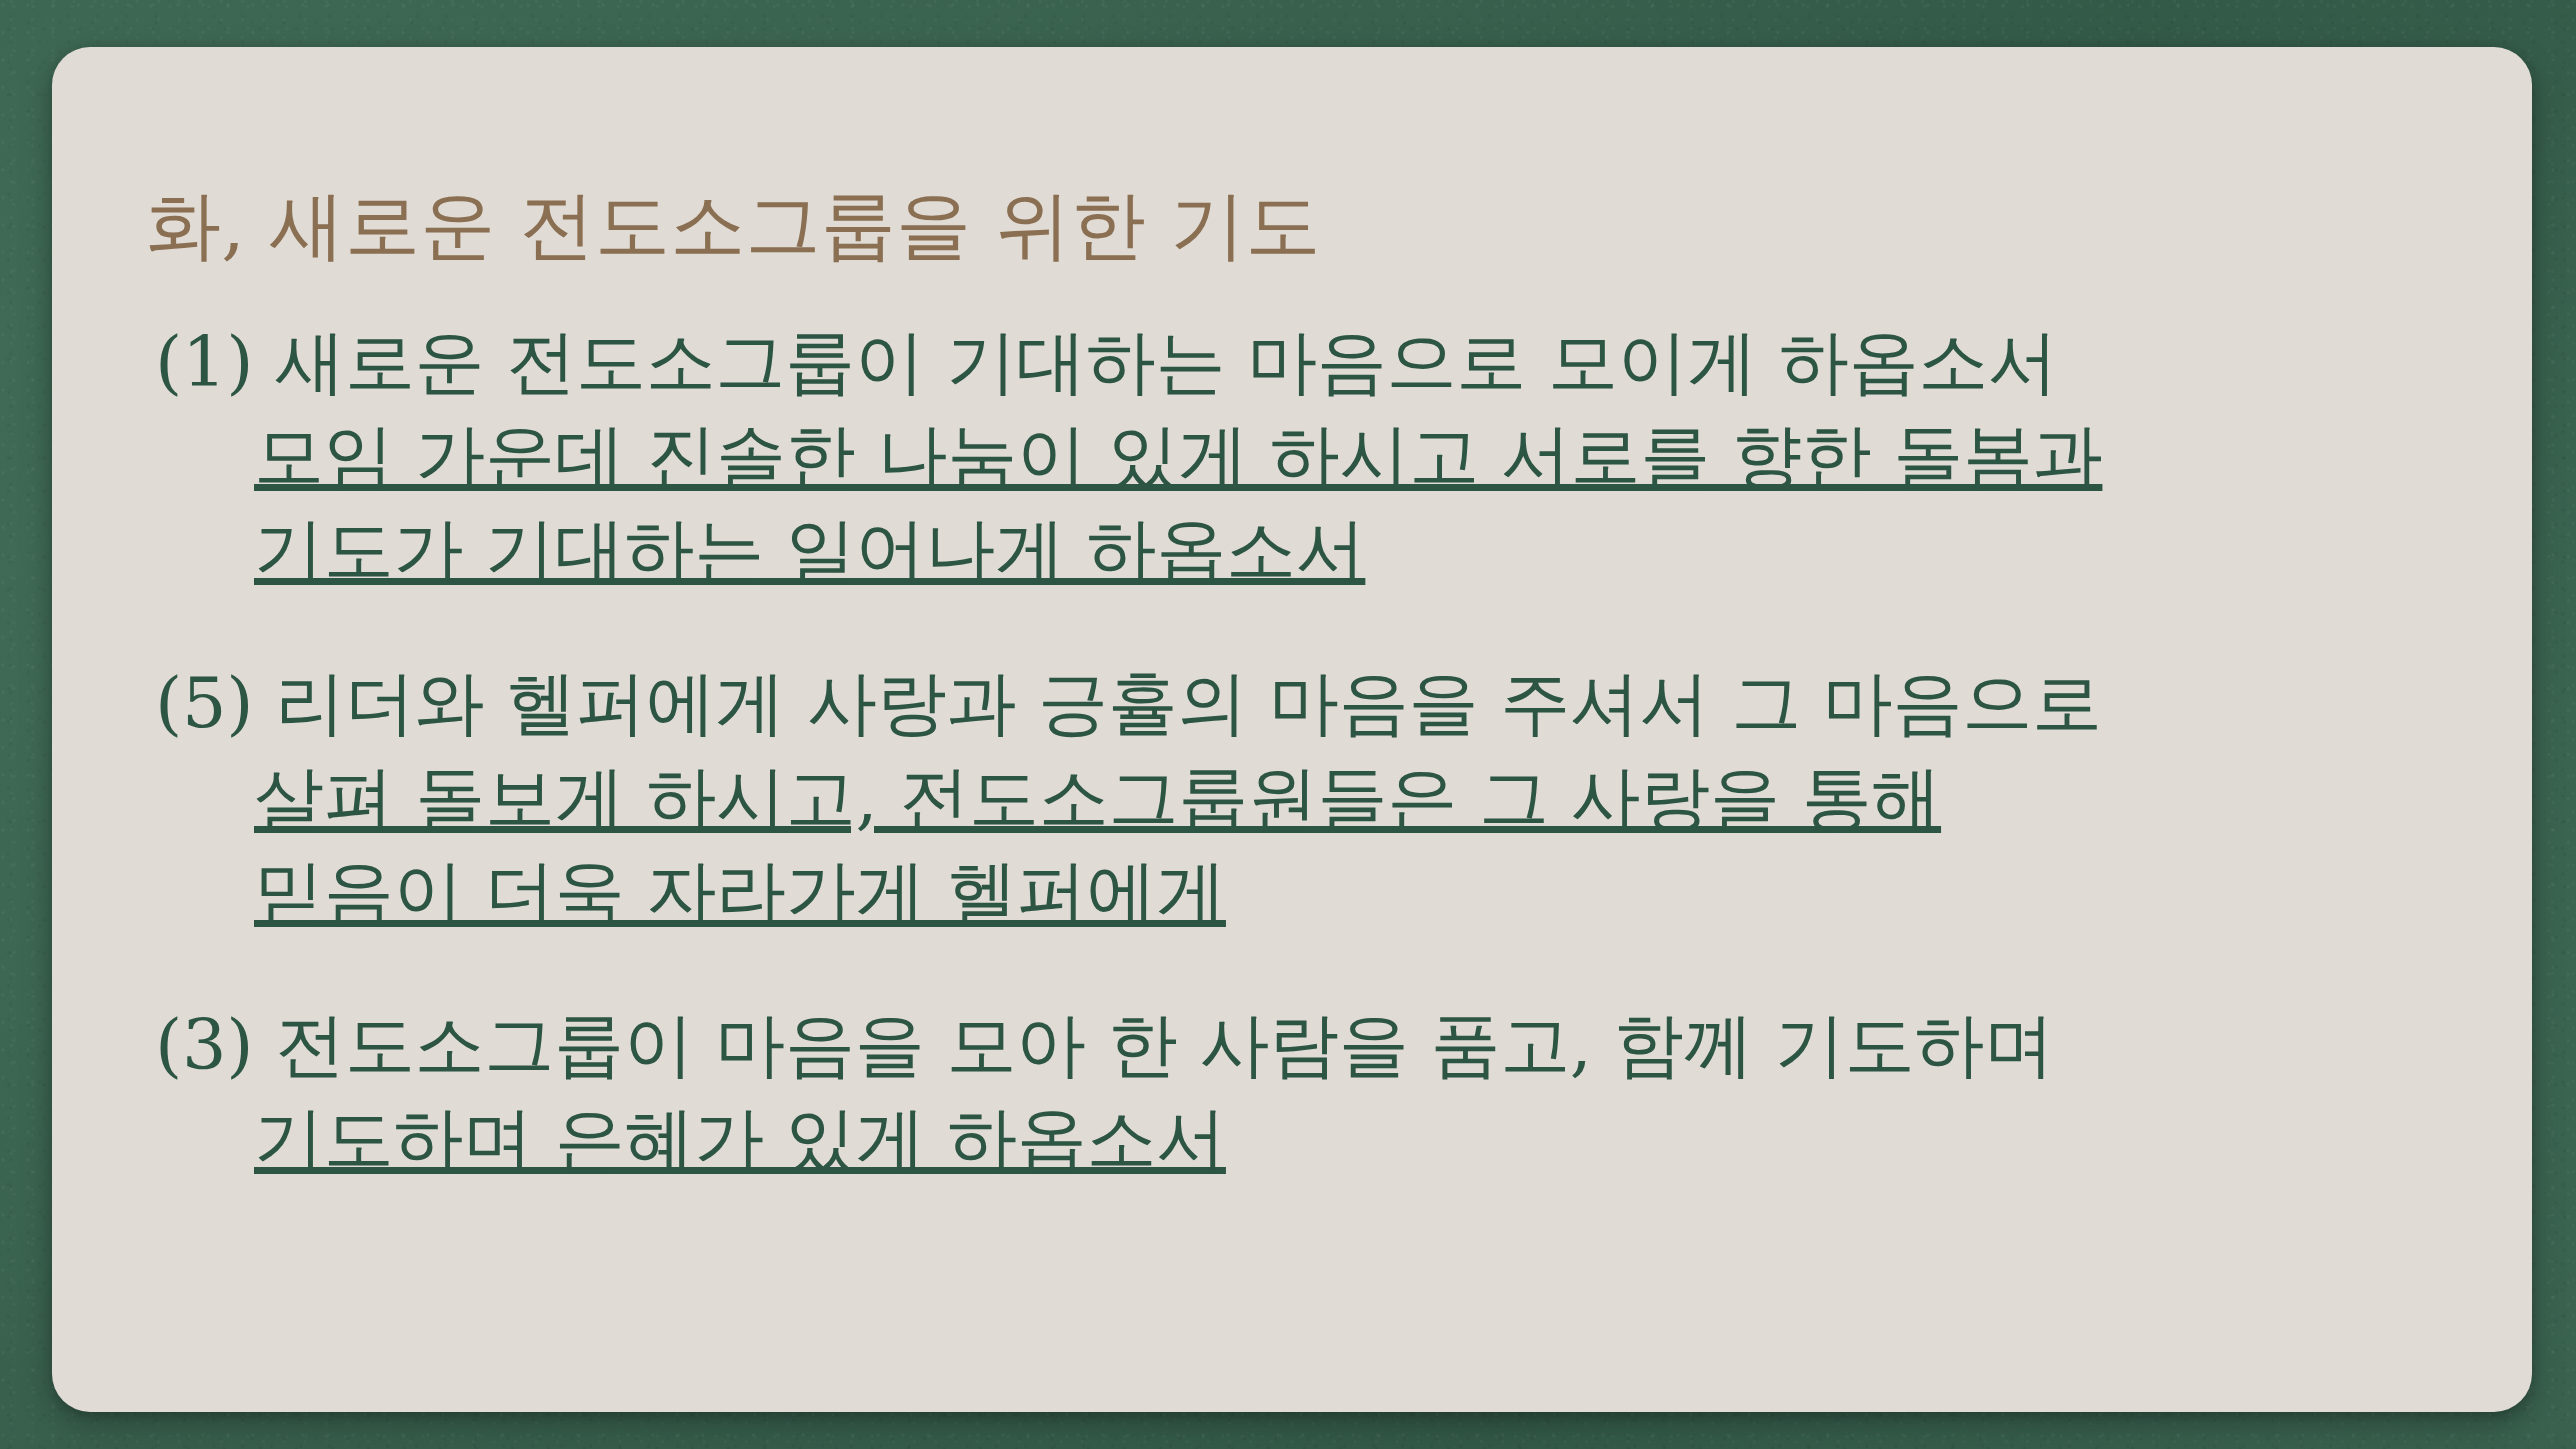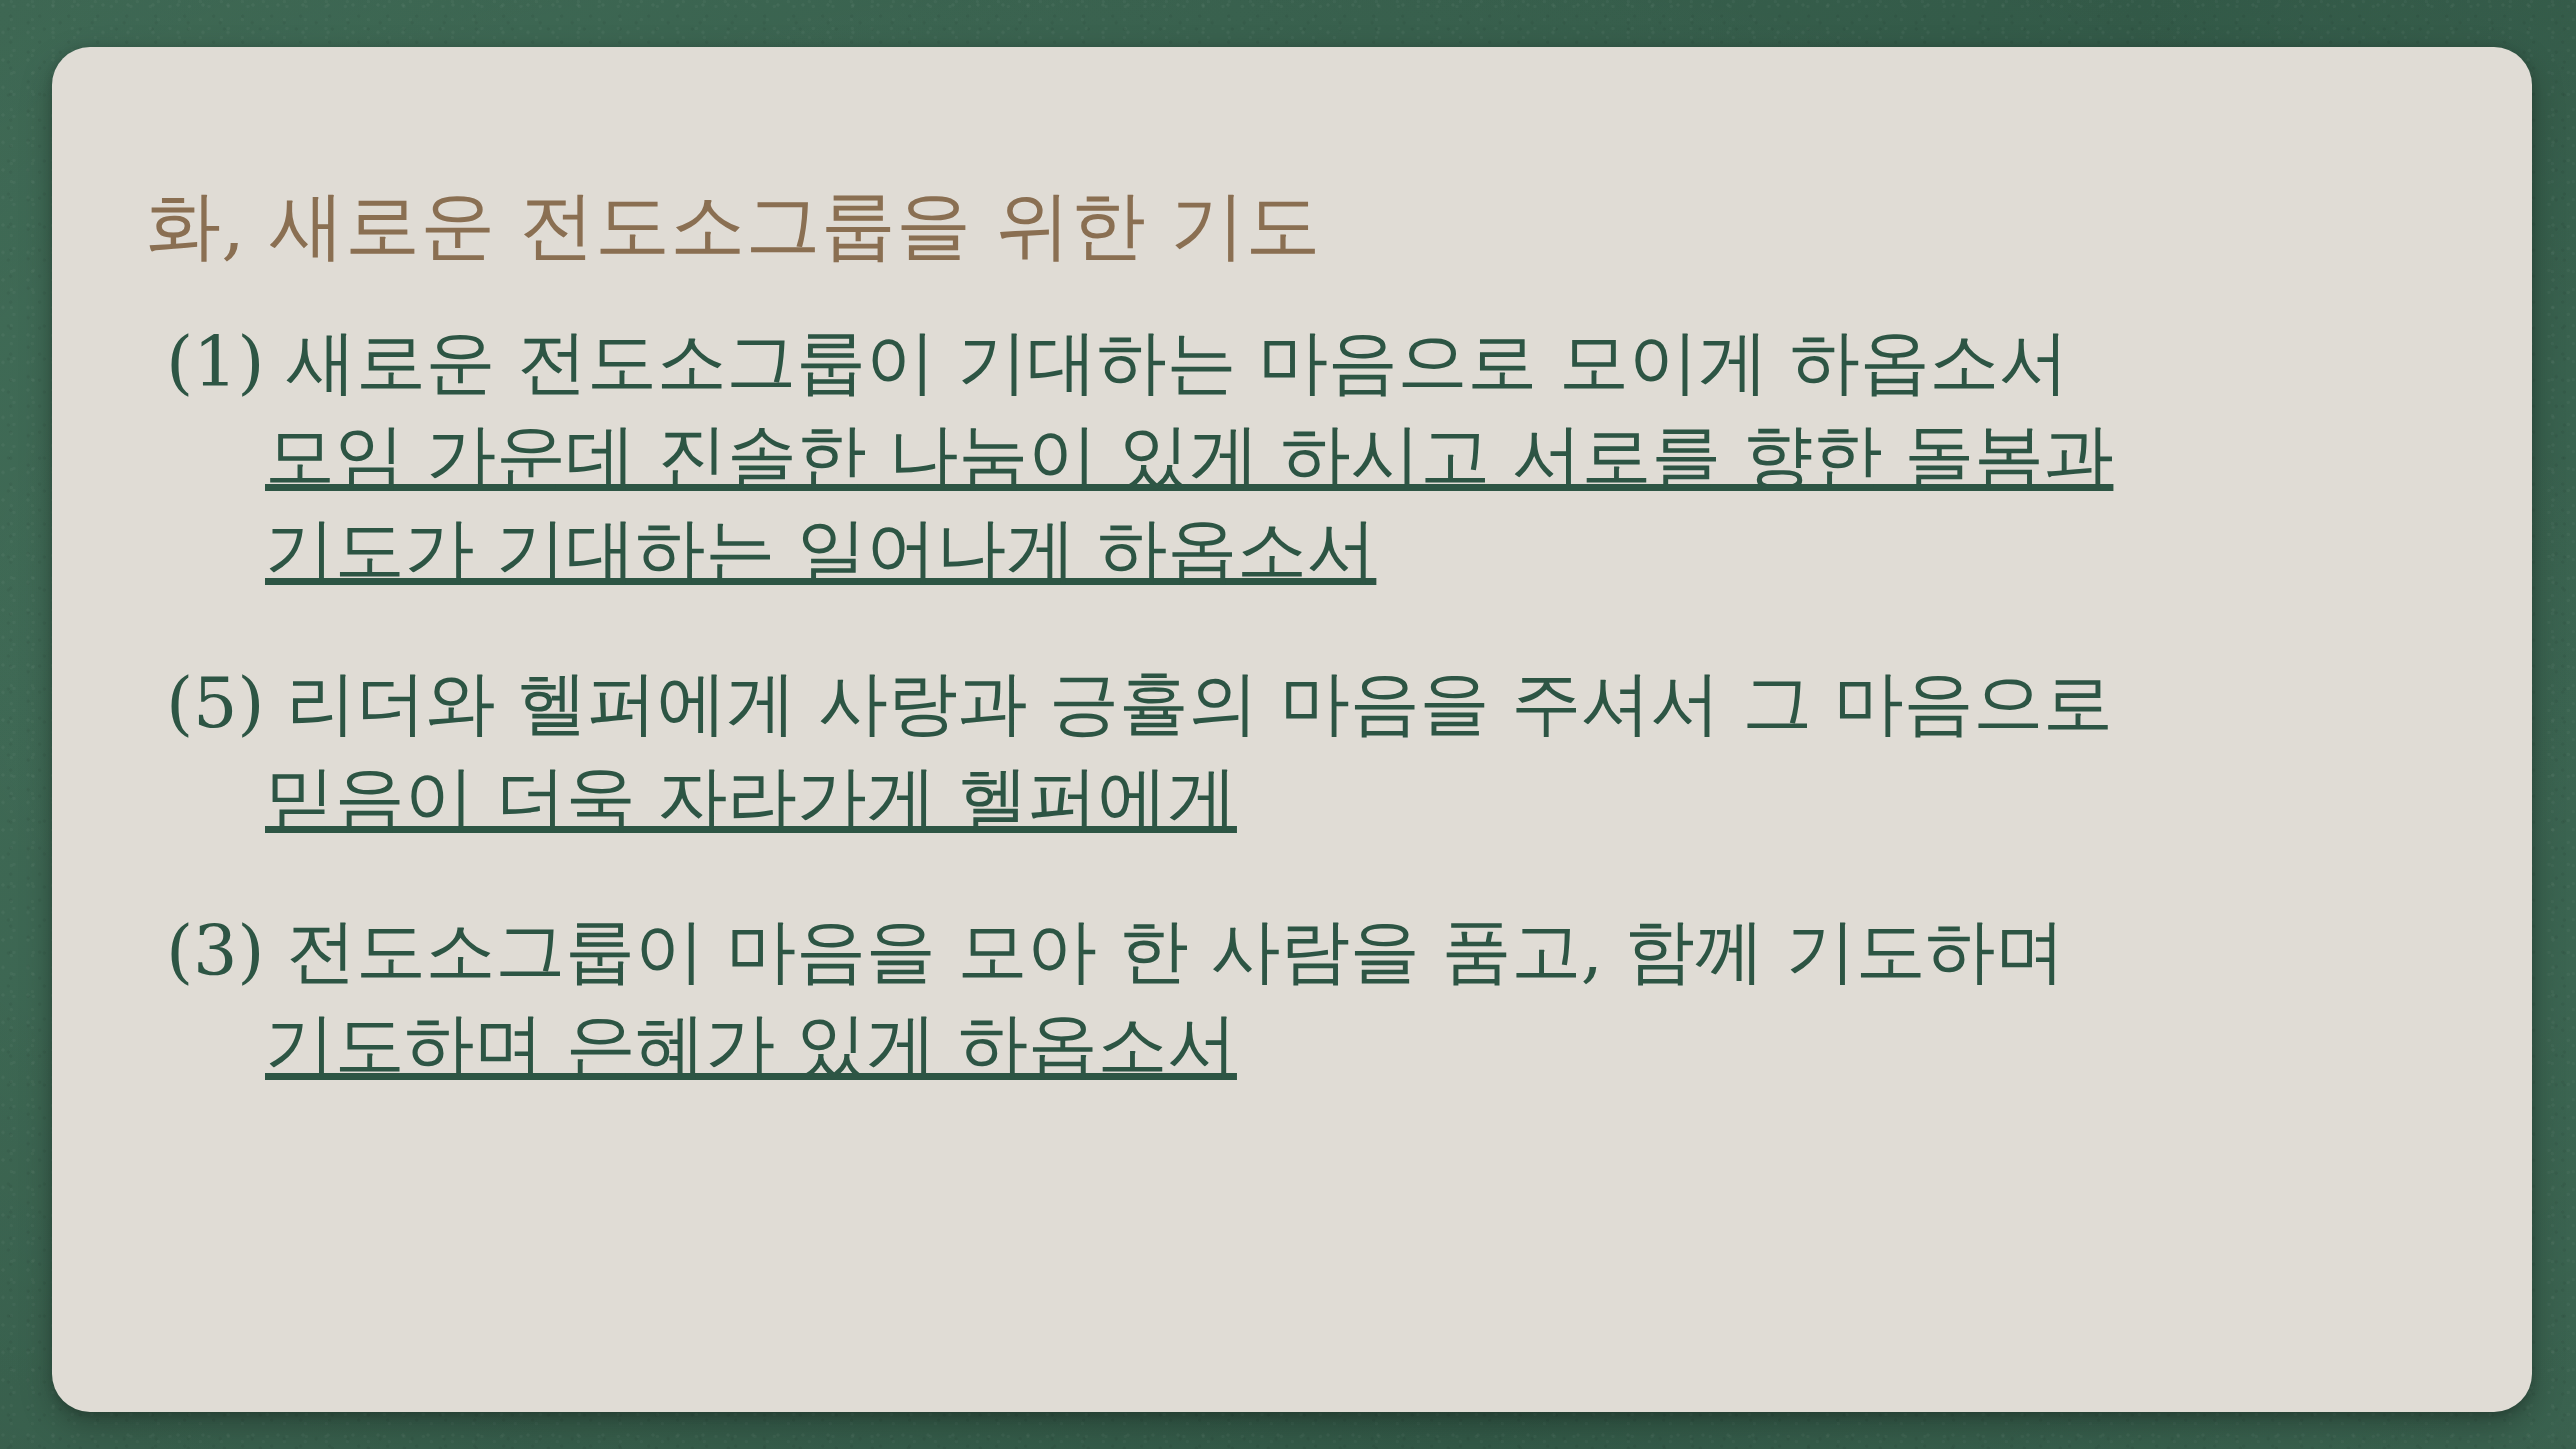--- a/index.html
+++ b/index.html
@@ -96,21 +96,21 @@
     right: 74px;
     color: #2d5544;
     font-family: "DejaVu Serif", serif;
     font-size: 70px;
     font-weight: 400;
     line-height: 1.345;
     letter-spacing: -0.3px;
   }
 
   .prayer-item {
-    margin: 0 0 59px 12px;
+    margin: 0 0 59px 1px;
     padding: 0;
   }
 
   .prayer-item:last-child {
     margin-bottom: 0;
   }
 
   .prayer-line {
     white-space: nowrap;
     display: block;
@@ -137,20 +137,21 @@
     <div id="prayer-list">
 
       <div class="prayer-item">
         <span class="prayer-line">(1) 새로운 전도소그룹이 기대하는 마음으로 모이게 하옵소서</span>
         <span class="prayer-line cont">모임 가운데 진솔한 나눔이 있게 하시고 서로를 향한 돌봄과</span>
         <span class="prayer-line cont">기도가 기대하는 일어나게 하옵소서</span>
       </div>
 
       <div class="prayer-item">
         <span class="prayer-line">(5) 리더와 헬퍼에게 사랑과 긍휼의 마음을 주셔서 그 마음으로</span>
+        <span class="prayer-line cont">살펴 돌보게 하시고, 전도소그룹원들은 그 사랑을 통해</span>
         <span class="prayer-line cont">믿음이 더욱 자라가게 헬퍼에게</span>
       </div>
 
       <div class="prayer-item">
         <span class="prayer-line">(3) 전도소그룹이 마음을 모아 한 사람을 품고, 함께 기도하며</span>
         <span class="prayer-line cont">기도하며 은혜가 있게 하옵소서</span>
       </div>
 
     </div>
   </div>

